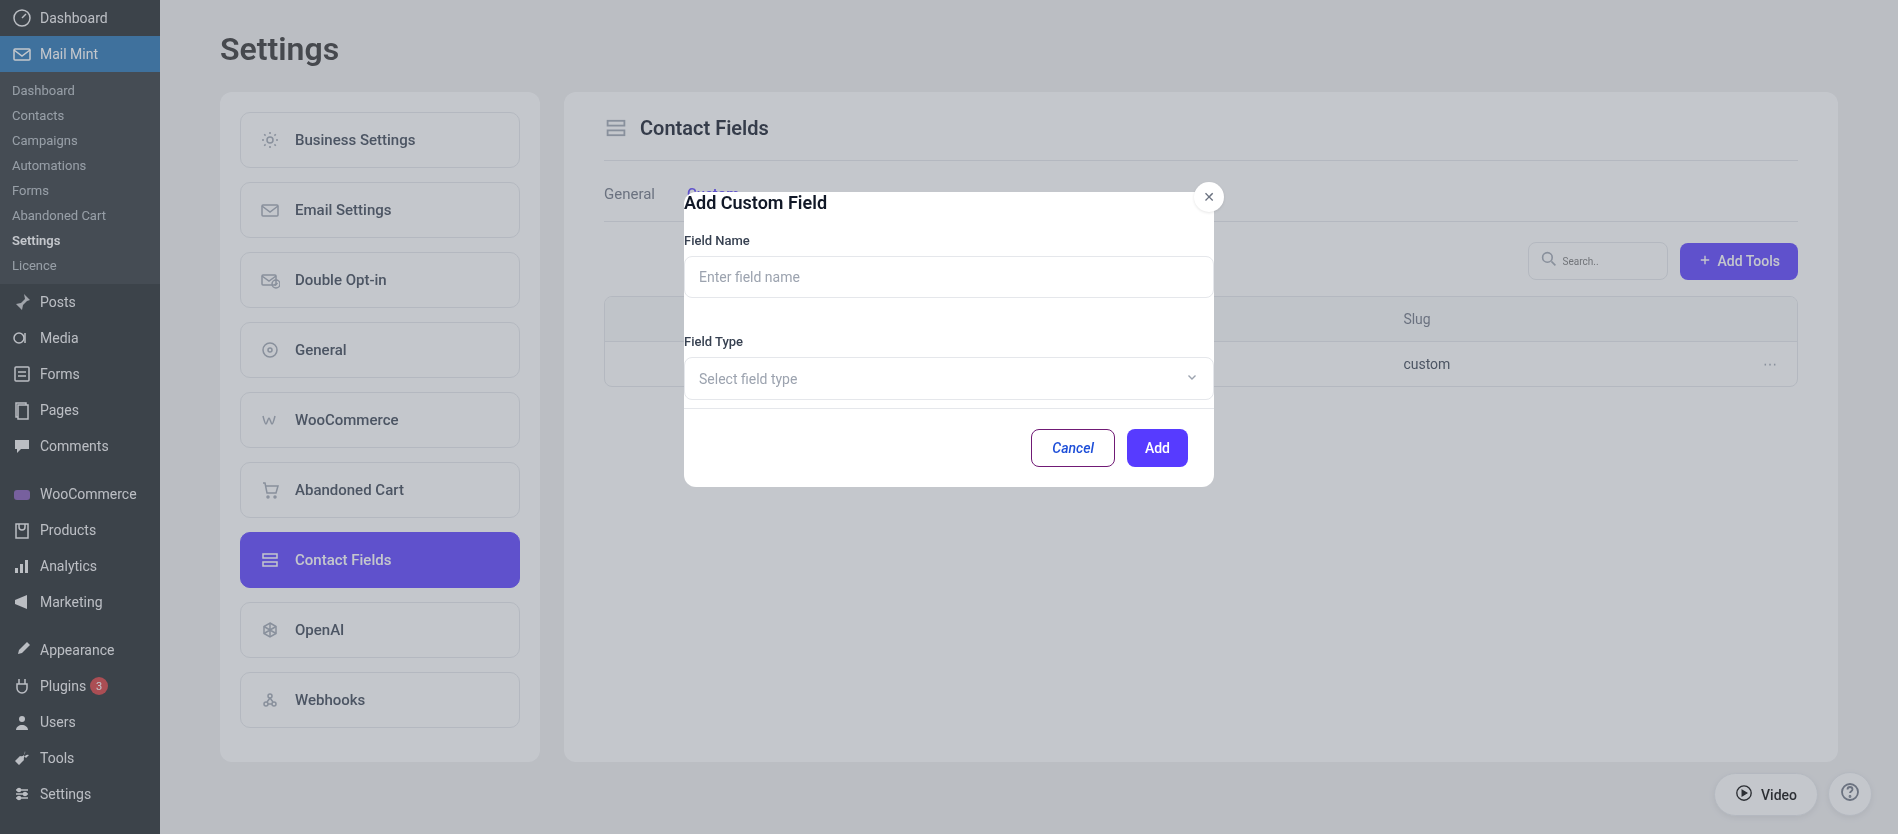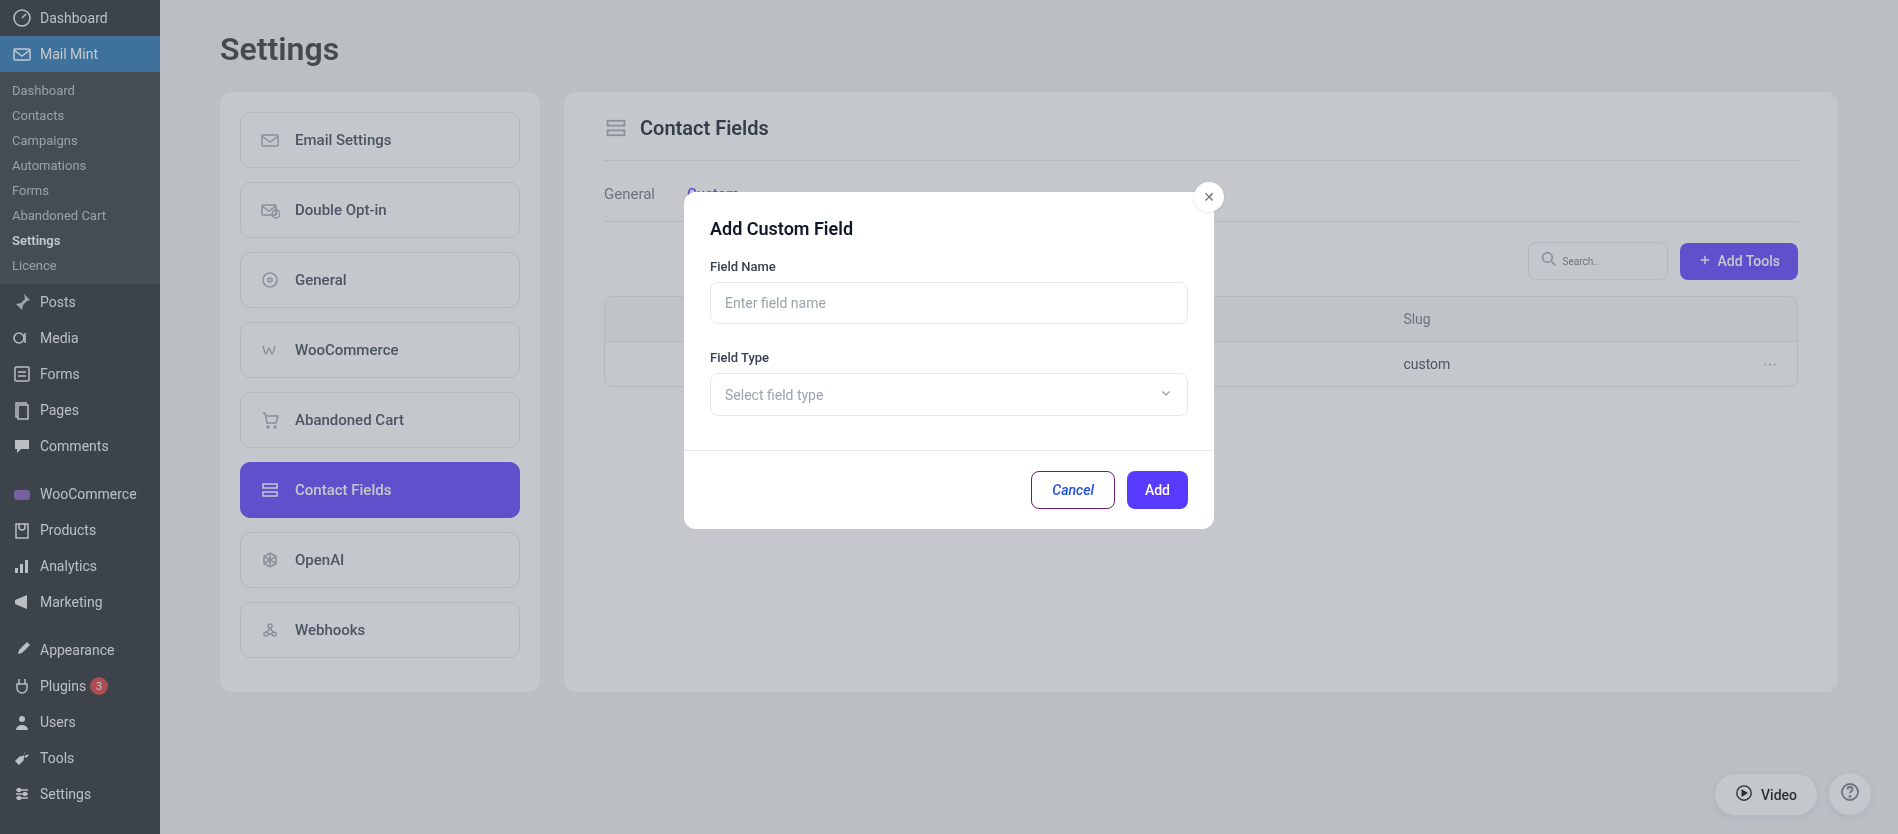--- a/index.html
+++ b/index.html
@@ -251,30 +251,29 @@
       border-radius: 50%;
       display: flex;
       align-items: center;
       justify-content: center;
       cursor: pointer;
       box-shadow: 0 1px 3px rgba(0,0,0,0.1);
       color: #6b7280;
       font-size: 14px;
     }
     .modal-body {
-      padding: 26px;
     }
     .modal-title {
       font-size: 18px;
       font-weight: 600;
       color: #111827;
       margin-bottom: 20px;
     }
     .form-group {
-      margin-bottom: 26px;
+      margin-bottom: 36px;
     }
     .form-label {
       display: block;
       font-size: 13px;
       color: #374151;
       margin-bottom: 8px;
       font-weight: 500;
     }
     .form-input, .form-select {
       width: 100%;
@@ -511,20 +510,29 @@
     <span>Settings</span>
   </div>
 </div>
 
 <div class="main">
   <h1 class="page-title">Settings</h1>
 
   <div class="content-row">
 
     <div class="settings-nav">
+      <div class="settings-nav-item">
+        <span class="icon">
+            <svg width="20" height="20" viewBox="0 0 20 20" fill="none" stroke="currentColor" stroke-width="1.5">
+              <circle cx="10" cy="10" r="3"></circle>
+              <path d="M10 2v2M10 16v2M4.2 4.2l1.4 1.4M14.4 14.4l1.4 1.4M2 10h2M16 10h2M4.2 15.8l1.4-1.4M14.4 5.6l1.4-1.4"></path>
+            </svg>
+          </span>
+        <span>Business Settings</span>
+      </div>
       <div class="settings-nav-item">
         <span class="icon">
             <svg width="20" height="20" viewBox="0 0 20 20" fill="none" stroke="currentColor" stroke-width="1.5">
               <rect x="2" y="5" width="16" height="11" rx="1"></rect>
               <path d="M2 6l8 6 8-6"></path>
             </svg>
           </span>
         <span>Email Settings</span>
       </div>
       <div class="settings-nav-item">

